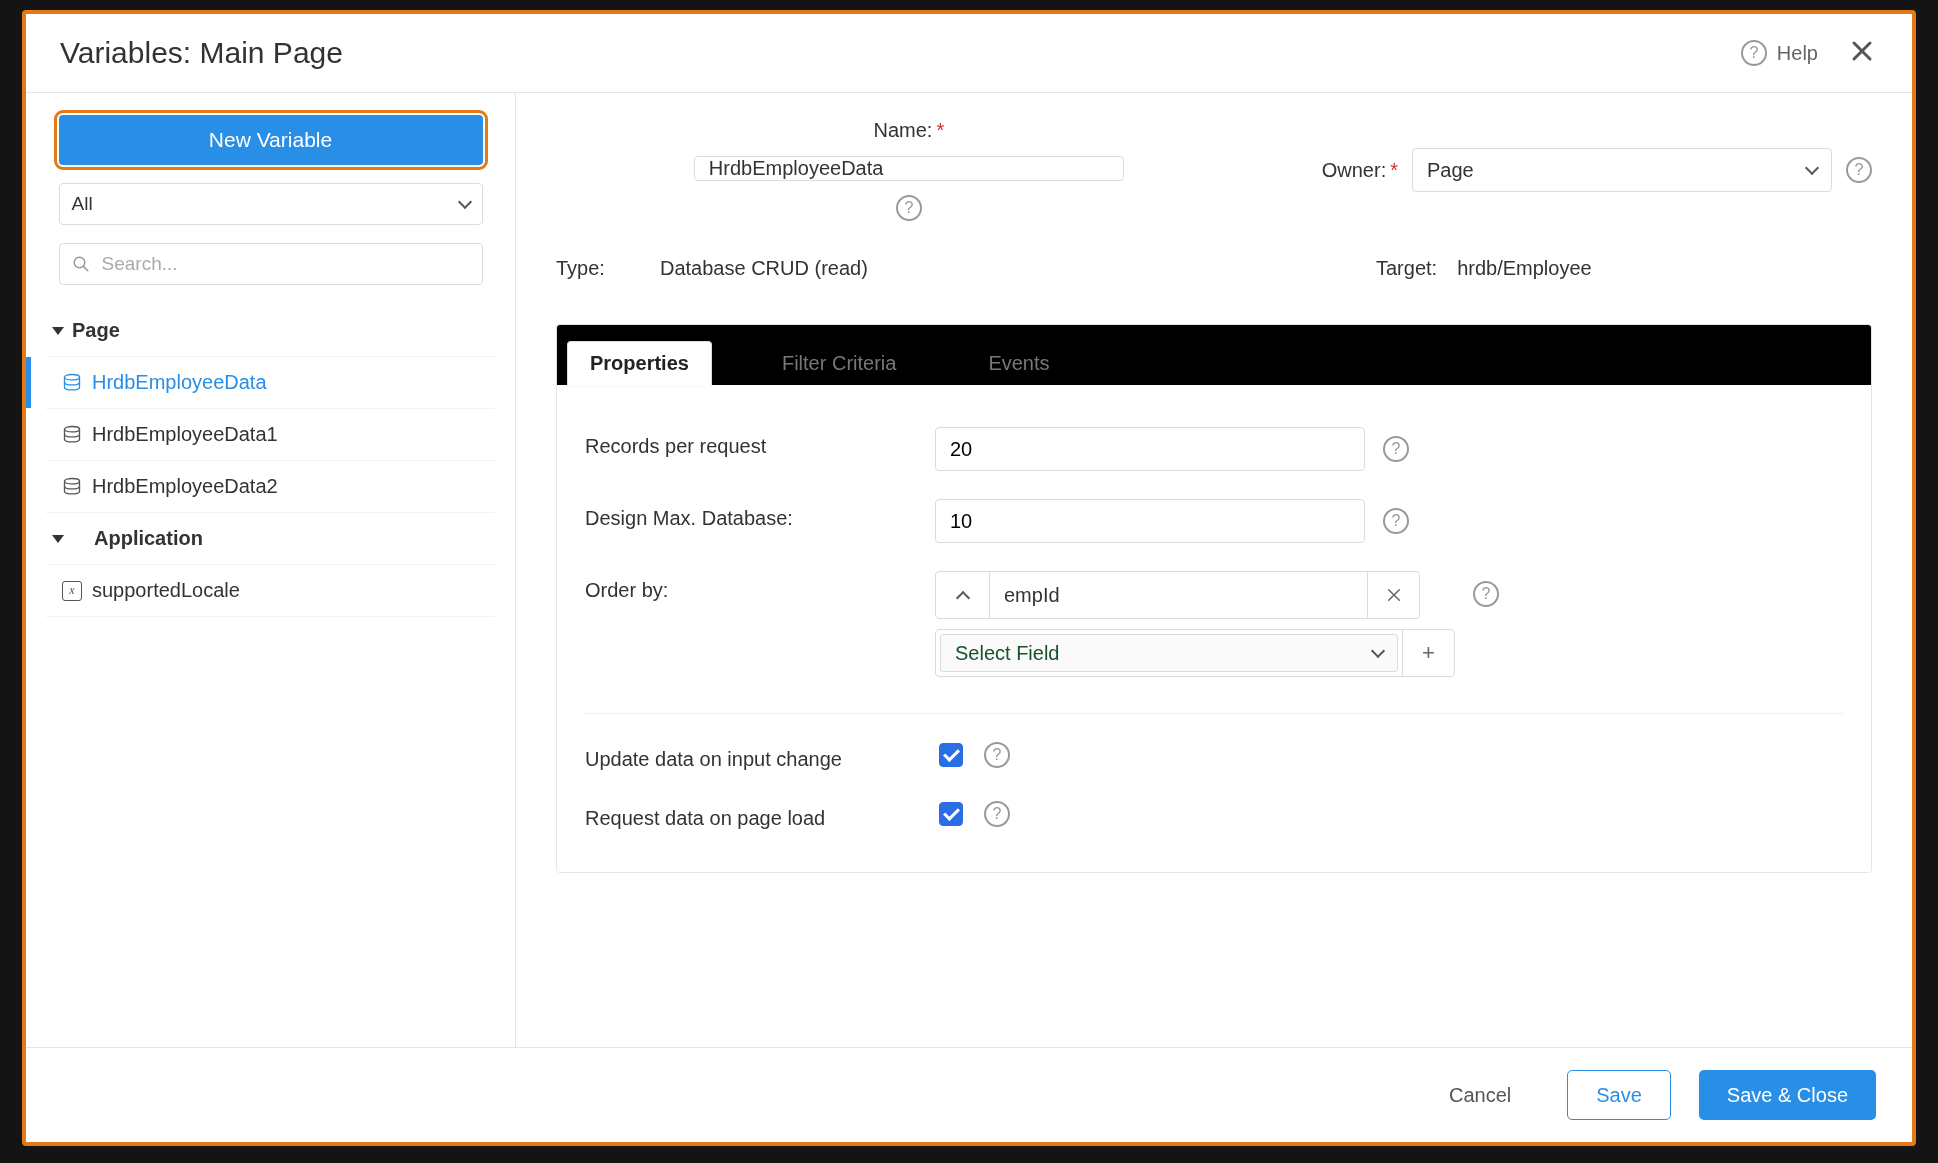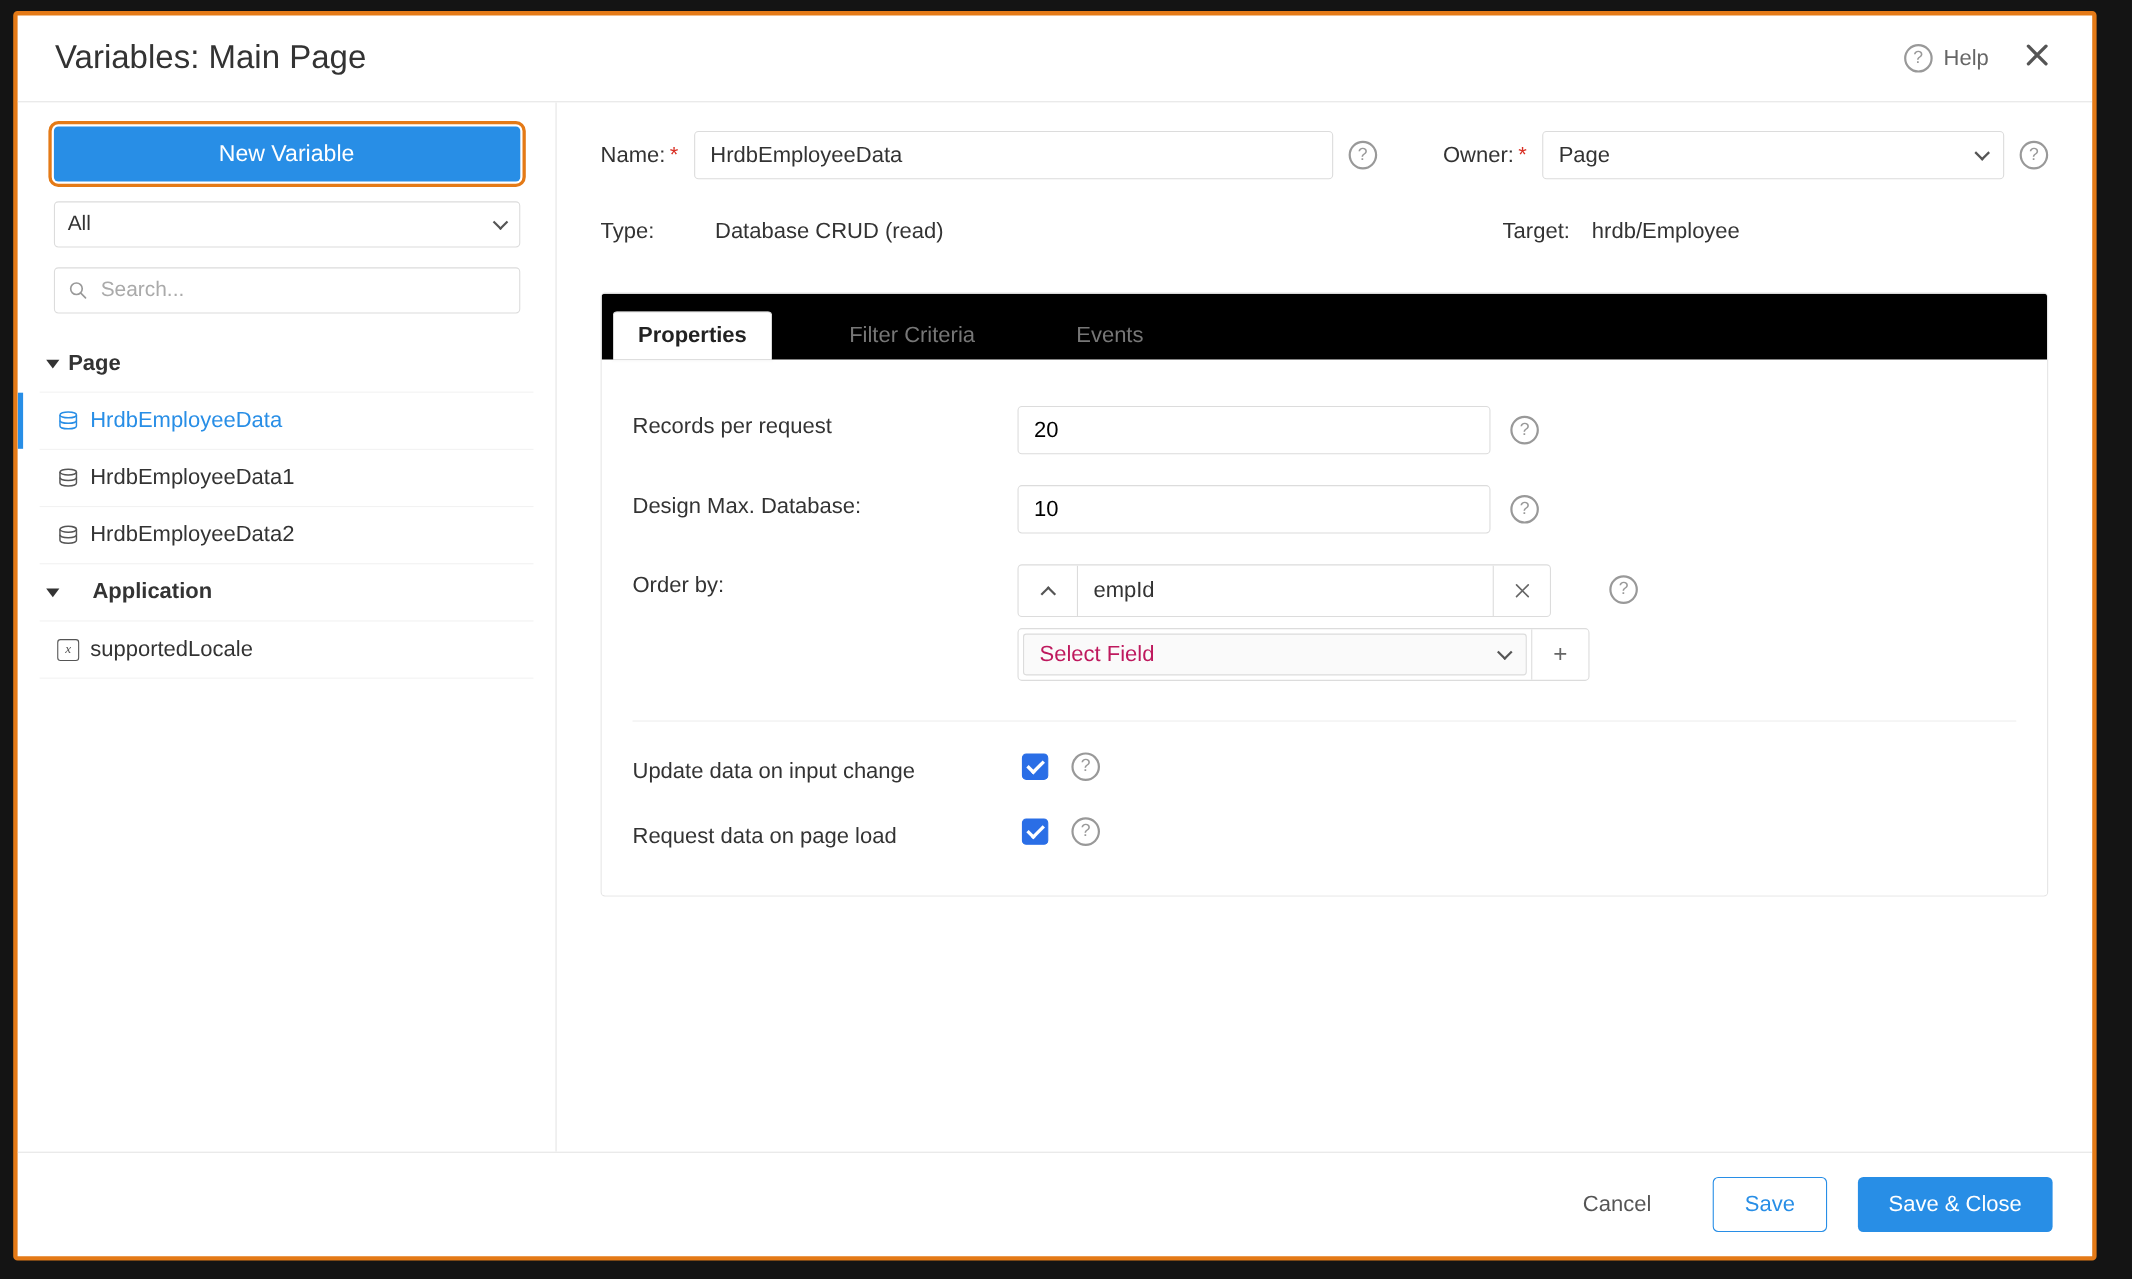--- a/index.html
+++ b/index.html
@@ -23,21 +23,21 @@
   }
   .backdrop {
     width: 1938px;
     height: 1163px;
     position: relative;
     background: #141414;
   }
   .modal {
     position: absolute;
     top: 10px;
-    left: 12px;
+    left: 22px;
     width: 1894px;
     height: 1136px;
     background: #fff;
     border: 4px solid var(--orange-highlight);
     border-radius: 4px;
     display: flex;
     flex-direction: column;
     overflow: hidden;
   }
   
@@ -335,21 +335,21 @@
     color: #666;
     font-size: 22px;
   }
   .orderby-select {
     flex: 1;
     padding: 0 14px;
     display: flex;
     align-items: center;
     justify-content: space-between;
     font-size: 20px;
-    color: #be185d;
+    color: #14532d;
     cursor: pointer;
     background: #fafafa;
     border-right: 1px solid var(--border);
   }
   .prop-divider {
     border: none;
     border-top: 1px solid #eee;
     margin: 22px 0 12px 0;
   }
   .checkbox {
@@ -489,21 +489,21 @@
           <div class="tree-item">
             <span class="var-icon">x</span>
             <span>supportedLocale</span>
           </div>
         </div>
       </div>
 
       <div class="content">
 
         <div class="form-row">
-          <div class="field-group" style="width:100%; max-width:760px;">
+          <div class="field-group" style="width:100%; max-width:760px;flex-direction:column;">
             <span class="field-label">
               <span>Name:</span><span class="req">*</span>
             </span>
             <input class="text-input" style="flex: 1 1 0%; min-width: 430px;" value="HrdbEmployeeData">
             <span class="help-circ">?</span>
           </div>
           <div class="field-group" style="flex:1;">
             <span class="field-label">
               <span>Owner:</span><span class="req">*</span>
             </span>

